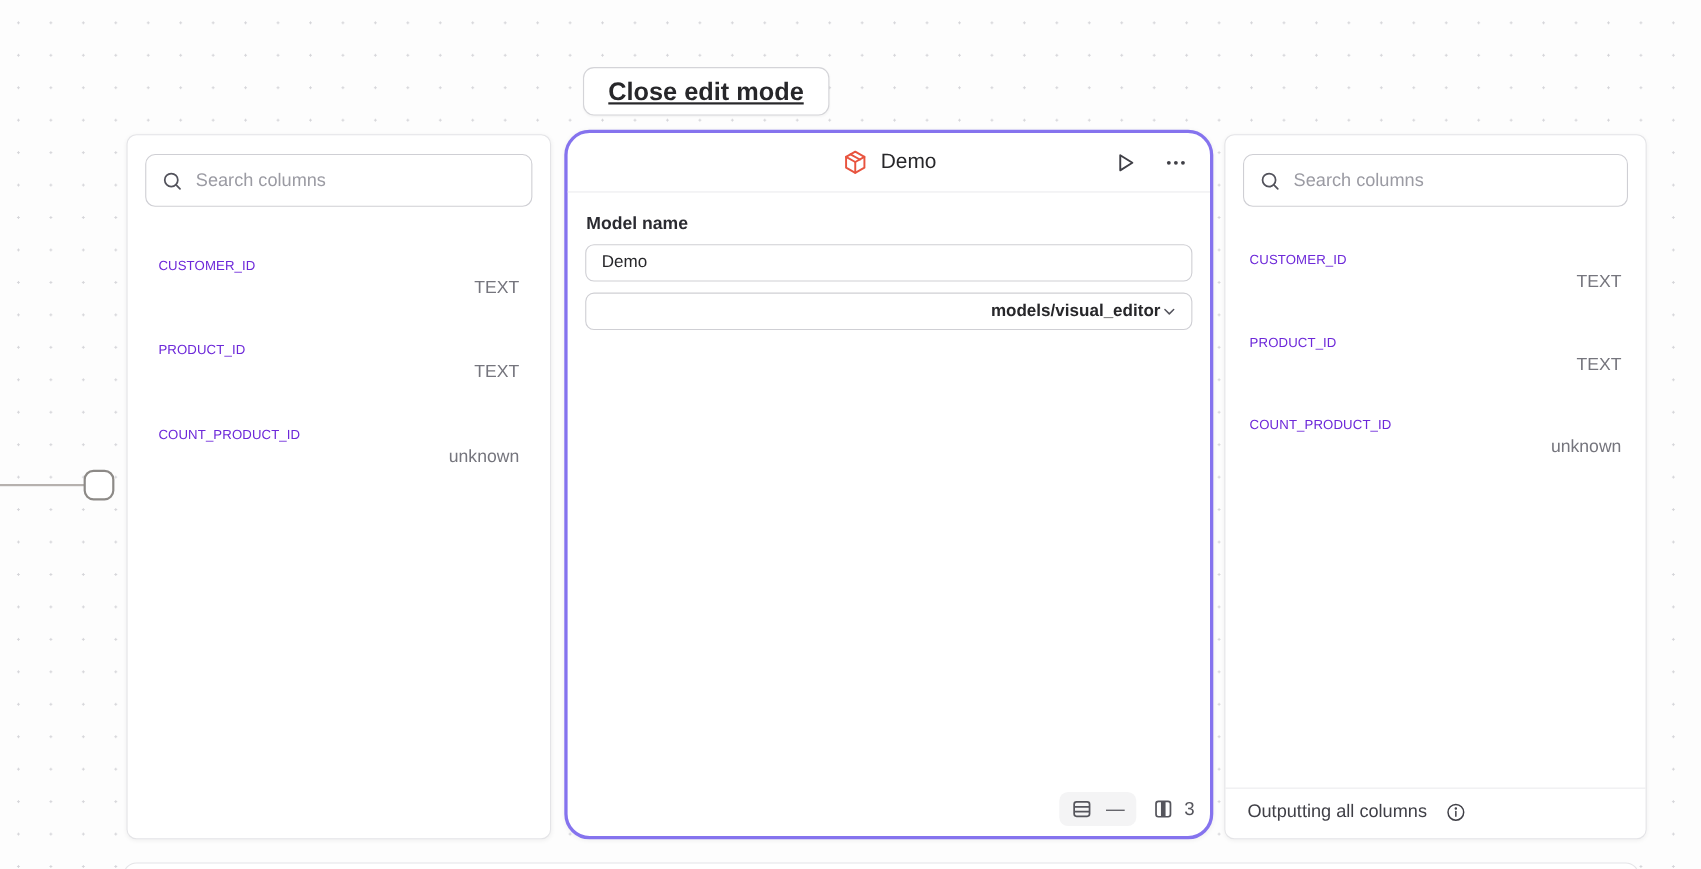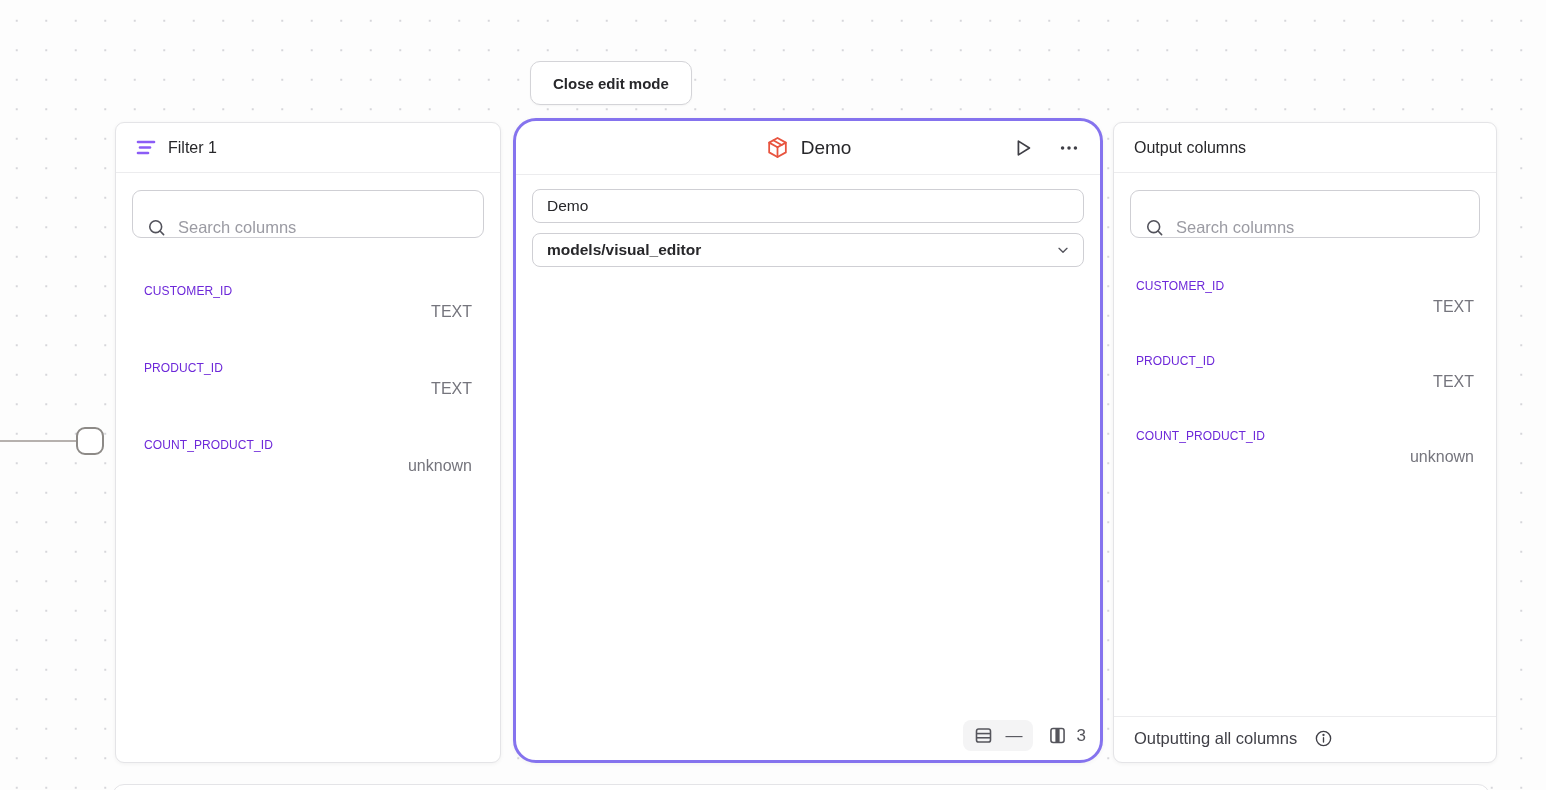--- a/index.html
+++ b/index.html
@@ -12,24 +12,25 @@
     position: relative; width: 1546px; height: 790px;
     background-image: radial-gradient(circle, #d6d6da 1.1px, transparent 1.2px);
     background-size: 29.5px 29.5px;
     background-position: 2px 6px;
   }
   
   .close-edit-btn {
     position: absolute; left: 530px; top: 61px; height: 44px;
     padding: 0 22px; background: #ffffff;
     border: 1px solid #d4d4d8; border-radius: 10px;
-    font-size: 15px; font-weight: 700; color: #27272a;
+    font-size: 23px; font-weight: 700; color: #27272a;
     display: flex; align-items: center;
     box-shadow: 0 1px 2px rgba(0,0,0,0.04);
     cursor: pointer;
+    text-decoration: underline;
   }
   
   .edge-line {
     position: absolute; left: 0; top: 440px; width: 77px; height: 2px;
     background: #b6b1ae;
   }
   .edge-handle {
     position: absolute; left: 76px; top: 427px; width: 28px; height: 28px;
     background: #ffffff; border: 2px solid #8d8a87; border-radius: 9px;
   }
@@ -62,21 +63,21 @@
   .model-title { font-size: 19px; color: #27272a; font-weight: 500; }
   .model-header-actions {
     position: absolute; right: 18px; top: 0; height: 100%;
     display: flex; align-items: center; gap: 20px;
   }
   .icon-btn { background: none; border: none; cursor: pointer; display: flex; align-items: center; padding: 2px; }
   
   .search-box {
     margin: 17px 16px 8px 16px; height: 48px;
     border: 1px solid #cfcfd4; border-radius: 9px;
-    display: flex; align-items: flex-end; gap: 12px; padding: 0 14px;
+    display: flex; align-items: center; gap: 12px; padding: 0 14px;
     background: #ffffff;
   }
   .search-box input {
     border: none; outline: none; flex: 1;
     font-size: 16.5px; color: #27272a;
     font-family: "Liberation Sans", sans-serif;
     background: transparent;
   }
   .search-box input::placeholder { color: #9b9ba3; }
   
@@ -91,21 +92,21 @@
   .model-body { padding: 14px 16px; flex: 1; position: relative; }
   .field-label { font-size: 16px; font-weight: 600; color: #2b2b31; margin: 6px 0 9px 1px; }
   .text-input {
     width: 100%; height: 34px; border: 1px solid #cfcfd4; border-radius: 8px;
     padding: 0 14px; font-size: 15.5px; color: #27272a;
     font-family: "Liberation Sans", sans-serif; outline: none;
     margin-bottom: 10px; background: #fff;
   }
   .select-input {
     width: 100%; height: 34px; border: 1px solid #cfcfd4; border-radius: 8px;
-    padding: 0 12px 0 14px; display: flex; align-items: center; justify-content: space-between;
+    padding: 0 12px 0 14px; display: flex; align-items: center; justify-content: flex-end;
     font-size: 15.5px; font-weight: 700; color: #27272a; background: #fff; cursor: pointer;
   }
   .model-footer {
     position: absolute; right: 14px; bottom: 9px;
     display: flex; align-items: center; gap: 14px;
   }
   .stat-pill {
     display: flex; align-items: center; gap: 12px;
     background: #f4f4f5; border-radius: 8px; padding: 5px 10px;
   }
@@ -128,30 +129,20 @@
 <body>
 
 <div class="canvas">
 
   <div class="edge-line"></div>
   <div class="edge-handle"></div>
 
   <button class="close-edit-btn">Close edit mode</button>
 
   <div class="panel panel-filter">
-    <div class="panel-header">
-      <span style="display:flex;">
-        <svg width="20" height="17" viewBox="0 0 20 17" fill="none">
-          <line x1="2" y1="3" x2="18" y2="3" stroke="#8b5cf6" stroke-width="2.6" stroke-linecap="round"></line>
-          <line x1="4" y1="8.5" x2="14" y2="8.5" stroke="#8b5cf6" stroke-width="2.6" stroke-linecap="round"></line>
-          <line x1="2" y1="14" x2="12" y2="14" stroke="#8b5cf6" stroke-width="2.6" stroke-linecap="round"></line>
-        </svg>
-      </span>
-      <span>Filter 1</span>
-    </div>
     <div class="search-box">
       <span style="display:flex;">
         <svg width="19" height="19" viewBox="0 0 24 24" fill="none" stroke="#52525b" stroke-width="2" stroke-linecap="round">
           <circle cx="11" cy="11" r="7.5"></circle>
             <line x1="16.8" y1="16.8" x2="21" y2="21"></line>
         </svg>
       </span>
       <input type="text" placeholder="Search columns" style="">
     </div>
     <div class="col-list">
@@ -192,20 +183,21 @@
         <button class="icon-btn">
           <svg width="22" height="22" viewBox="0 0 24 24" fill="#3f3f46">
             <circle cx="5" cy="12" r="1.9"></circle>
               <circle cx="12" cy="12" r="1.9"></circle>
               <circle cx="19" cy="12" r="1.9"></circle>
           </svg>
         </button>
       </div>
     </div>
     <div class="model-body">
+      <div class="field-label">Model name</div>
       <input class="text-input" type="text" value="Demo" style="">
       <div class="select-input">
         <span>models/visual_editor</span>
         <span style="display:flex;">
           <svg width="16" height="16" viewBox="0 0 24 24" fill="none" stroke="#52525b" stroke-width="2" stroke-linecap="round" stroke-linejoin="round">
             <path d="M6 9.5 L12 15.5 L18 9.5"></path>
           </svg>
         </span>
       </div>
       <div class="model-footer">
@@ -226,23 +218,20 @@
               <rect x="9.6" y="4" width="4.8" height="16" fill="#55555c" stroke="none"></rect>
             </svg>
           </span>
           <span class="stat-value">3</span>
         </div>
       </div>
     </div>
   </div>
 
   <div class="panel panel-output">
-    <div class="panel-header" style="padding-left:20px;">
-      <span>Output columns</span>
-    </div>
     <div class="search-box">
       <span style="display:flex;">
         <svg width="19" height="19" viewBox="0 0 24 24" fill="none" stroke="#52525b" stroke-width="2" stroke-linecap="round">
           <circle cx="11" cy="11" r="7.5"></circle>
             <line x1="16.8" y1="16.8" x2="21" y2="21"></line>
         </svg>
       </span>
       <input type="text" placeholder="Search columns" style="">
     </div>
     <div class="col-list" style="padding-top:2px;">

